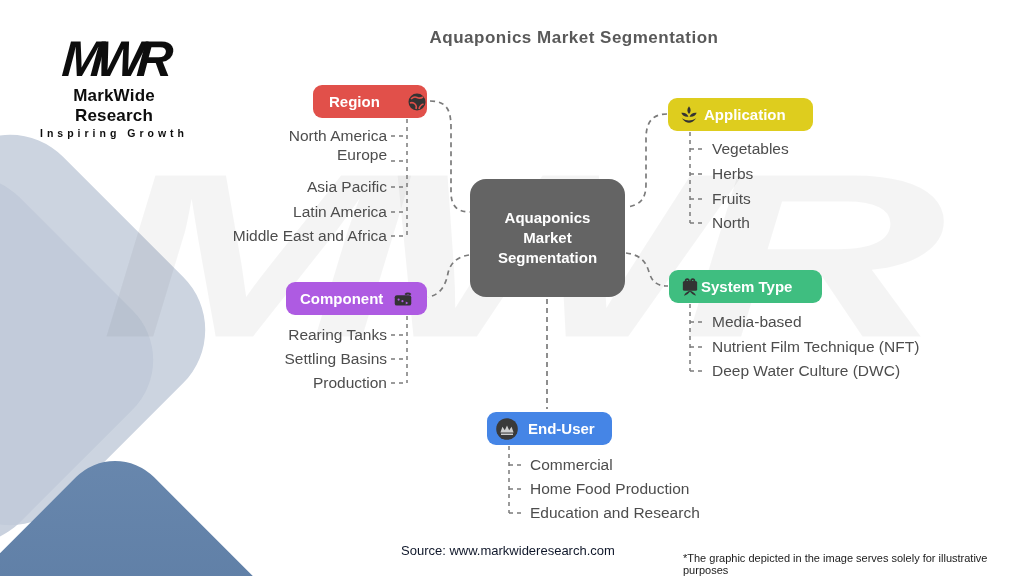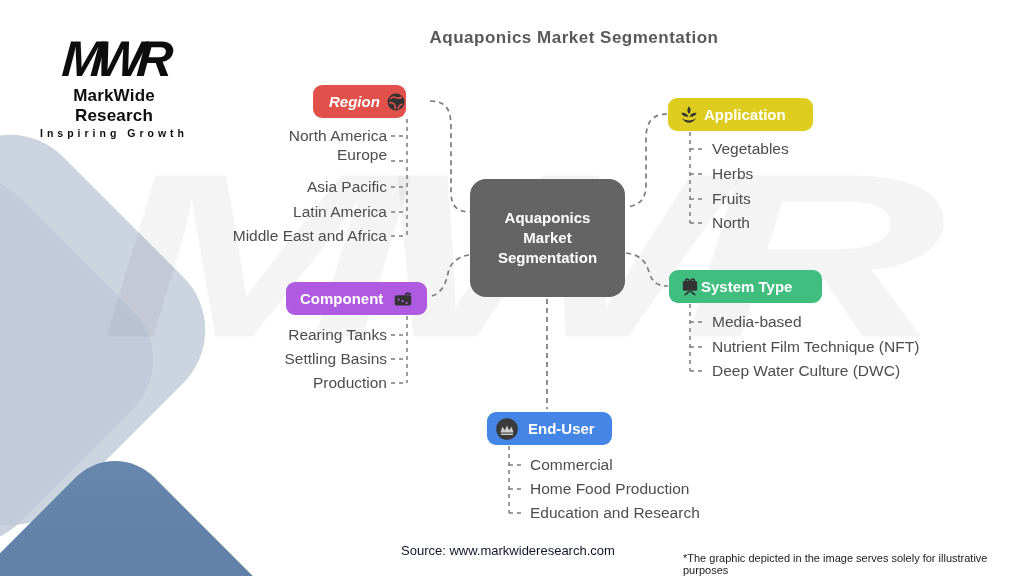--- a/index.html
+++ b/index.html
@@ -31,21 +31,21 @@
   .title{position:absolute;left:574px;top:28px;transform:translateX(-50%);margin:0;
           font-size:17px;font-weight:700;letter-spacing:.5px;color:#595959;white-space:nowrap;}
   
   .central{position:absolute;left:470px;top:179px;width:155px;height:118px;border-radius:16px;
           background:#646464;color:#fff;font-size:15px;font-weight:700;display:flex;
           align-items:center;justify-content:center;text-align:center;line-height:1.35;
           padding:0 14px;box-sizing:border-box;}
   
   .node{position:absolute;height:33px;border-radius:9px;background:var(--c,#888);color:#fff;
           font-size:15px;font-weight:700;display:flex;align-items:center;box-sizing:border-box;}
-  .node-region{left:313px;top:85px;width:93px;justify-content:space-between;padding:0 0 0 16px;font-style:italic;}
+  .node-region{left:313px;top:85px;width:114px;justify-content:space-between;padding:0 0 0 16px;}
   .node-application{left:668px;top:98px;width:145px;gap:4px;padding:0 10px 0 10px;}
   .node-component{left:286px;top:282px;width:141px;justify-content:space-between;padding:0 13px 0 14px;}
   .node-system{left:669px;top:270px;width:153px;padding:0 10px 0 10px;}
   .node-enduser{left:487px;top:412px;width:125px;gap:9px;padding:0 8px 0 8px;}
   .node-icon{display:flex;align-items:center;}
   
   .item{position:absolute;font-size:15.5px;color:#4d4d4d;line-height:22px;white-space:nowrap;}
   .item-r{right:637px;}
   .item-app{left:712px;}
   .item-sys{left:712px;}

